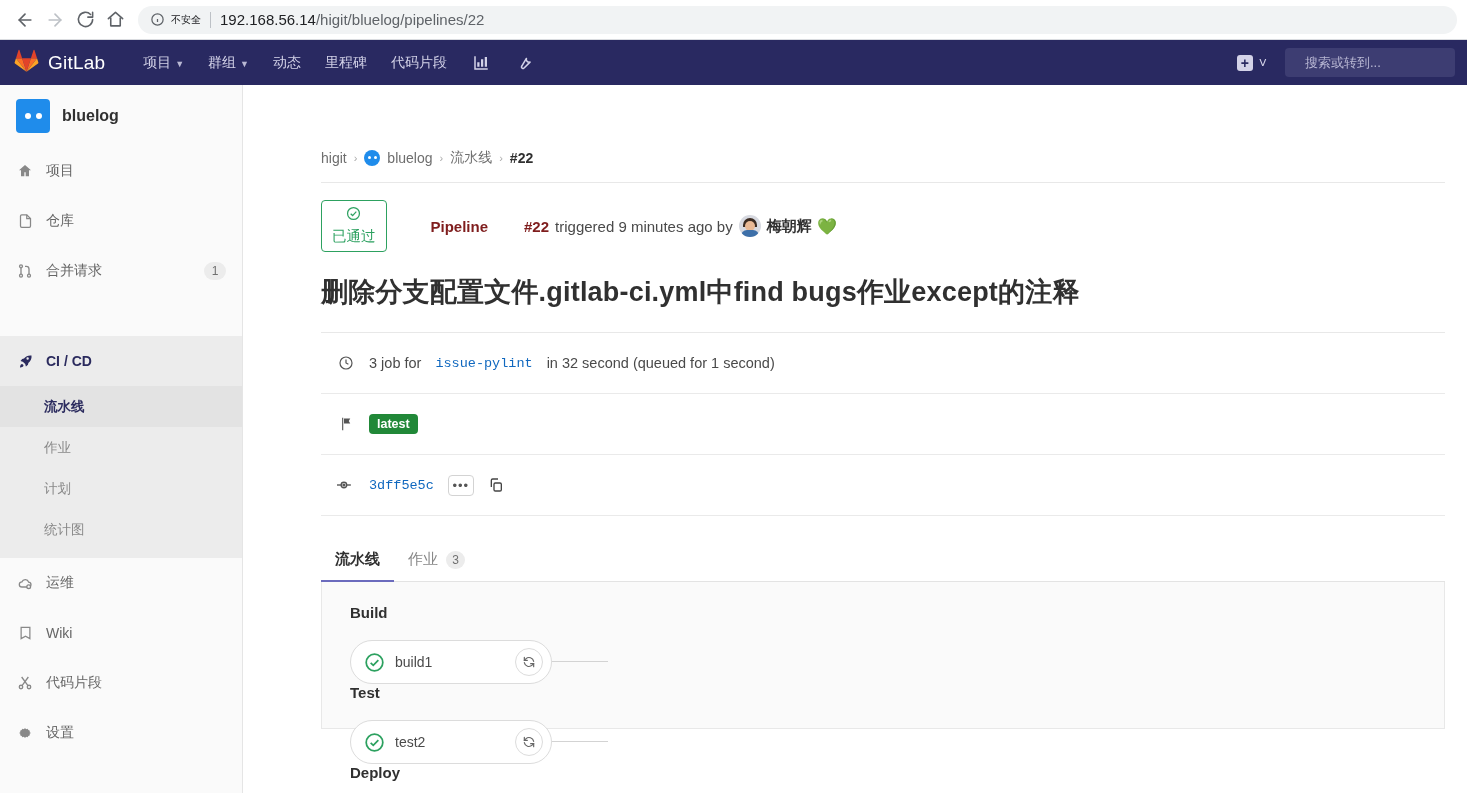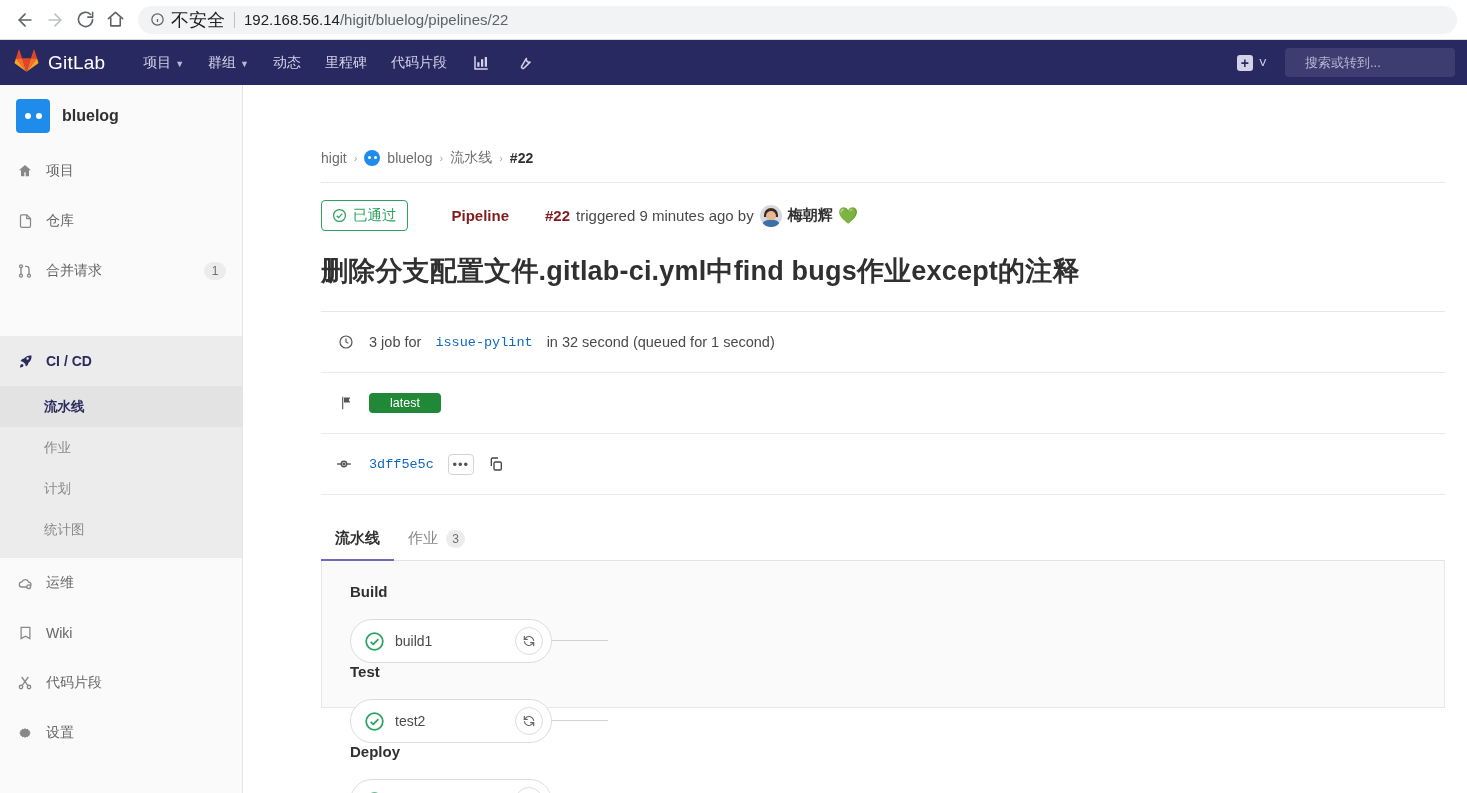--- a/index.html
+++ b/index.html
@@ -35,21 +35,21 @@
     border-radius: 14px;
     display: flex;
     align-items: center;
     padding: 0 12px;
     font-size: 15px;
     color: #202124;
     overflow: hidden;
     white-space: nowrap;
   }
   .omnibox .info-icon { color: #5f6368; display:flex; align-items:center; margin-right: 6px; }
-  .omnibox .insecure { color: #202124; font-size: 18px; }
+  .omnibox .insecure { color: #202124; font-size: 10px; }
   .omnibox .divider {
     display: inline-block;
     width: 1px; height: 16px;
     background: #bdc1c6;
     margin: 0 9px;
     vertical-align: middle;
   }
   .omnibox .url-host { color: #202124; }
   .omnibox .url-path { color: #5f6368; }
 
@@ -198,20 +198,21 @@
     padding: 17px 0 16px 0;
   }
   .status-badge {
     display: inline-flex; align-items: center; gap: 6px;
     border: 1px solid #2da160;
     color: #2da160;
     border-radius: 4px;
     padding: 5px 10px;
     font-size: 14.5px;
     background: #fff;
+    flex-direction: column;
   }
   .head-text { font-size: 15px; color: #4a4a4a; display: flex; align-items: center; gap: 6px; }
   .head-text b { color: #7f1d1d; padding-left: 30px; }
   .user-avatar {
     width: 22px; height: 22px; border-radius: 50%;
     background: #d7d9e0;
     overflow: hidden; position: relative;
     display: inline-block;
     flex: none;
   }
@@ -238,22 +239,23 @@
     padding-left: 16px;
     font-size: 14.5px;
     color: #4a4a4a;
   }
   .info-row .row-ico { width: 18px; display: flex; align-items: center; justify-content: center; color: #555; flex: none; }
   .mono { font-family: "Liberation Mono", "DejaVu Sans Mono", monospace; color: #1068bf; font-size: 13.5px; }
   .latest-badge {
     background: #218838;
     color: #fff;
     border-radius: 4px;
-    padding: 3px 21px;
+    padding: 3px 8px;
     font-size: 12.5px;
+    font-weight: bold;
   }
   .ellipsis-btn {
     border: 1px solid #d3d3d3;
     border-radius: 4px;
     background: #fff;
     width: 26px; height: 21px;
     display: inline-flex; align-items: center; justify-content: center;
     color: #555; font-size: 13px; line-height: 1;
     letter-spacing: 1px;
   }

